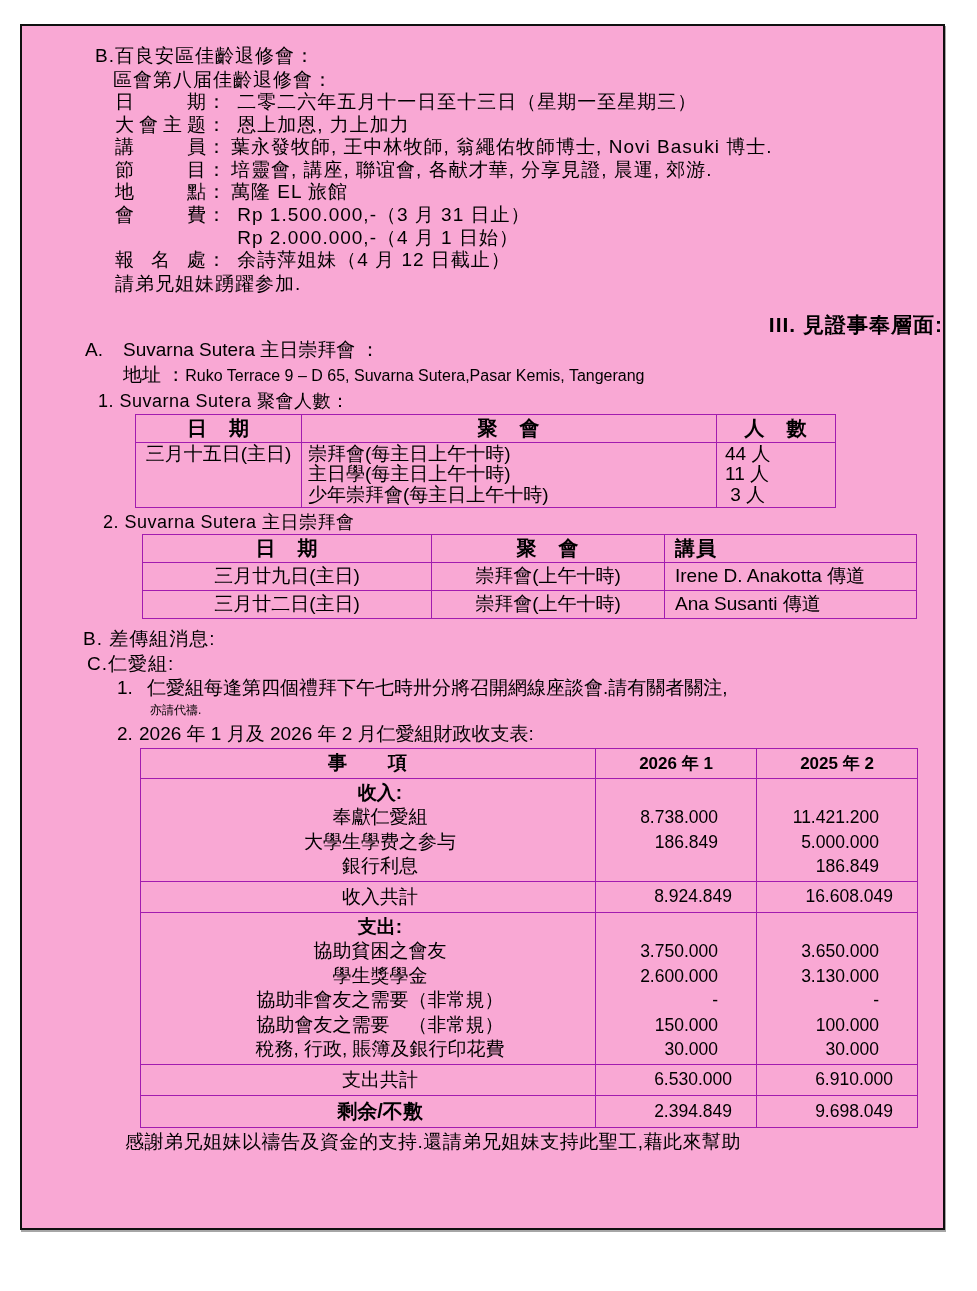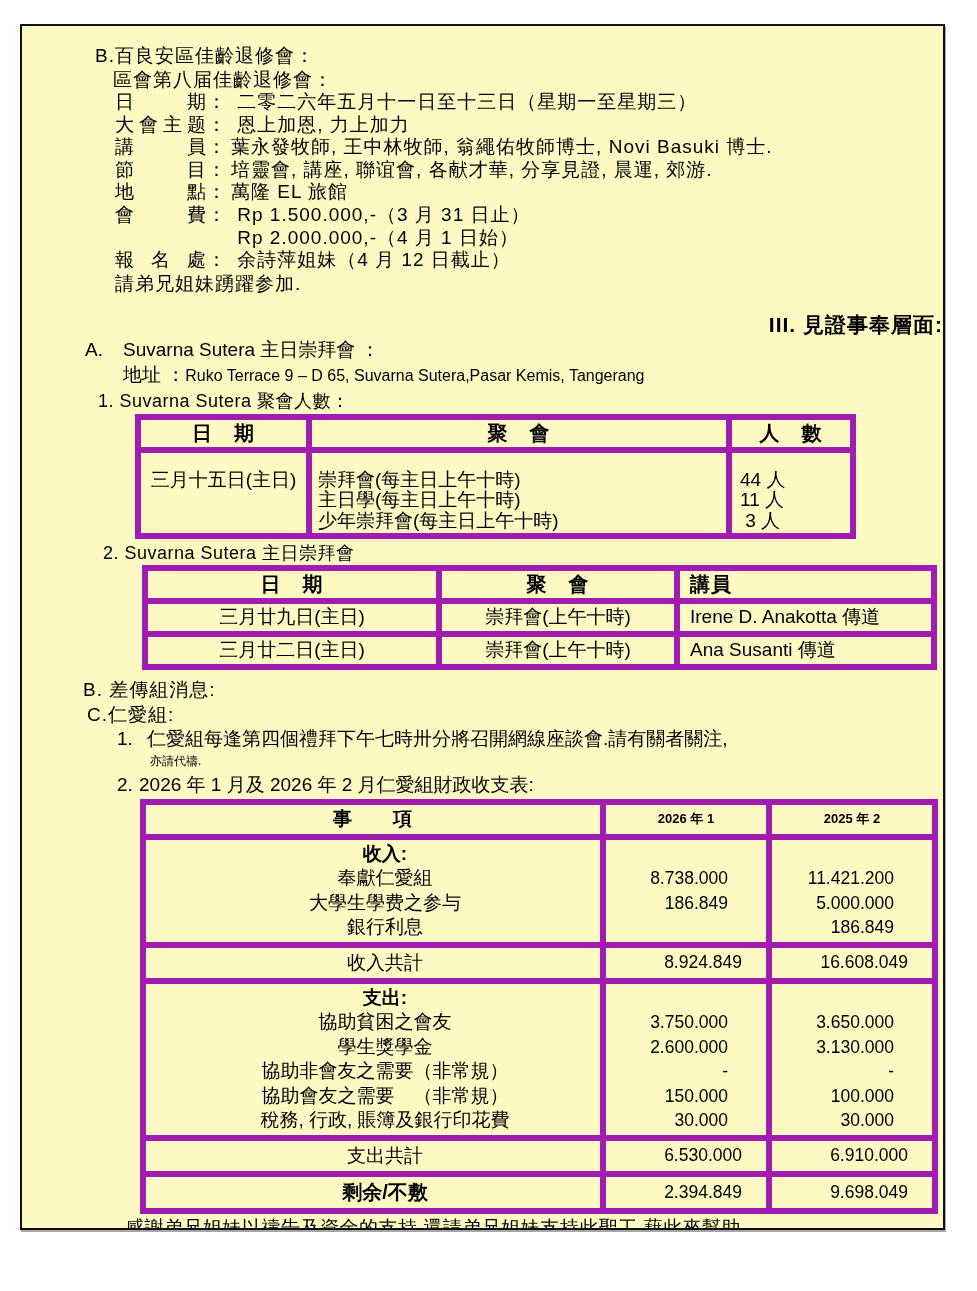--- a/index.html
+++ b/index.html
@@ -3,21 +3,21 @@
 <meta charset="utf-8">
 <style>
   html,body{margin:0;padding:0;}
   body{
     width:977px;height:1291px;background:#ffffff;position:relative;
     font-family:"Liberation Sans","DejaVu Sans",sans-serif;color:#000;
     -webkit-font-smoothing:antialiased;
   }
   .page-frame{
     position:absolute;left:20px;top:24px;width:925px;height:1206px;
-    border:2px solid #101010;box-sizing:border-box;background:#fef9c3;
+    border:2px solid #101010;box-sizing:border-box;background:#f9a8d4;
     box-shadow:1px 2px 0 rgba(0,0,0,.35);
     overflow:hidden;
   }
   .content{position:relative;padding-top:18px;}
   .pre{white-space:pre;}
 
   
   .retreat-heading{margin-left:73px;font-size:19px;line-height:24px;letter-spacing:1px;}
   .retreat-subheading{margin-left:91px;font-size:19px;line-height:23px;letter-spacing:1px;}
   .retreat-row{margin-left:93px;font-size:19px;line-height:22.6px;letter-spacing:1px;display:flex;}
@@ -30,53 +30,53 @@
   .sec3-heading{margin-left:19px;margin-top:17px;font-size:21px;line-height:25px;font-weight:bold;letter-spacing:1px;text-align:right;}
   .suba-row{margin-left:63px;font-size:19px;line-height:25px;display:flex;}
   .suba-row .no{width:38px;flex:none;}
   .address-row{margin-left:101px;font-size:19px;line-height:25px;}
   .address-row .latin{font-size:16px;}
   .tbl-caption{font-size:18px;line-height:22px;letter-spacing:.5px;}
   .cap1{margin-left:76px;margin-top:2px;}
   .cap2{margin-left:81px;margin-top:3px;}
 
   table{border-collapse:collapse;table-layout:fixed;}
-  td,th{border:6px solid #a21caf;padding:0;vertical-align:top;font-weight:normal;}
+  td,th{border:1px solid #a21caf;padding:0;vertical-align:top;font-weight:normal;}
   th{font-weight:bold;}
 
   .t1{margin-left:113px;margin-top:2px;width:697px;font-size:19px;}
   .t1 th{font-size:20px;letter-spacing:1px;height:23px;text-align:center;vertical-align:middle;}
   .t1 .c1{width:165px;text-align:center;}
   .t1 .c2{width:414px;}
   .t1 .c3{width:118px;}
   .t1 .line{line-height:20.6px;white-space:pre;}
   .t1 td.c2 .line{padding-left:6px;}
   .t1 td.c3 .line{padding-left:8px;}
-  .t1 td{padding-top:17px;padding-bottom:1px;}
+  .t1 td{padding-top:1px;padding-bottom:1px;}
 
   .t2{margin-left:120px;margin-top:1px;width:761px;font-size:19px;}
   .t2 th{font-size:20px;letter-spacing:1px;height:24px;text-align:center;vertical-align:middle;}
   .t2 .c1{width:288px;text-align:center;}
   .t2 .c2{width:232px;text-align:center;}
   .t2 .c3{width:241px;text-align:left;padding-left:10px;}
   .t2 td{height:27px;vertical-align:middle;}
 
   .subb-heading,.subc-heading{margin-left:61px;font-size:19px;line-height:24px;letter-spacing:1px;margin-top:8px;}
   .subc-heading{margin-left:65px;margin-top:1px;}
   .para{margin-left:83px;font-size:19px;line-height:23px;letter-spacing:.5px;}
   .para div{white-space:pre;}
   .c-item{margin-left:95px;font-size:19px;line-height:23px;display:flex;}
   .c-item .no{width:30px;flex:none;}
   .c-item2 .no{width:22px;}
   .c-cont{margin-left:128px;font-size:12px;line-height:23px;}
 
   
   .t3{margin-left:118px;margin-top:3px;width:774px;font-size:19px;}
   .t3 th{height:29px;text-align:center;vertical-align:middle;font-size:19px;letter-spacing:1px;}
-  .t3 th.num{font-size:13px;letter-spacing:0;}
+  .t3 th.num{font-size:17px;letter-spacing:0;}
   .t3 .c1{width:454px;text-align:center;}
   .t3 .c2{width:160px;}
   .t3 .c3{width:160px;}
   .t3 .line{height:24.5px;line-height:24.5px;white-space:pre;}
   .t3 td.c1 .line{padding-left:24px;}
   .t3 td.c2 .line,.t3 td.c3 .line{text-align:right;padding-right:38px;font-size:17.5px;}
   .t3 td{padding-top:2px;padding-bottom:2px;}
   .t3 .total td{height:25px;vertical-align:middle;}
   .t3 .total .c1{padding-left:24px;}
   .t3 .total .c2,.t3 .total .c3{text-align:right;padding-right:24px;font-size:17.5px;}

